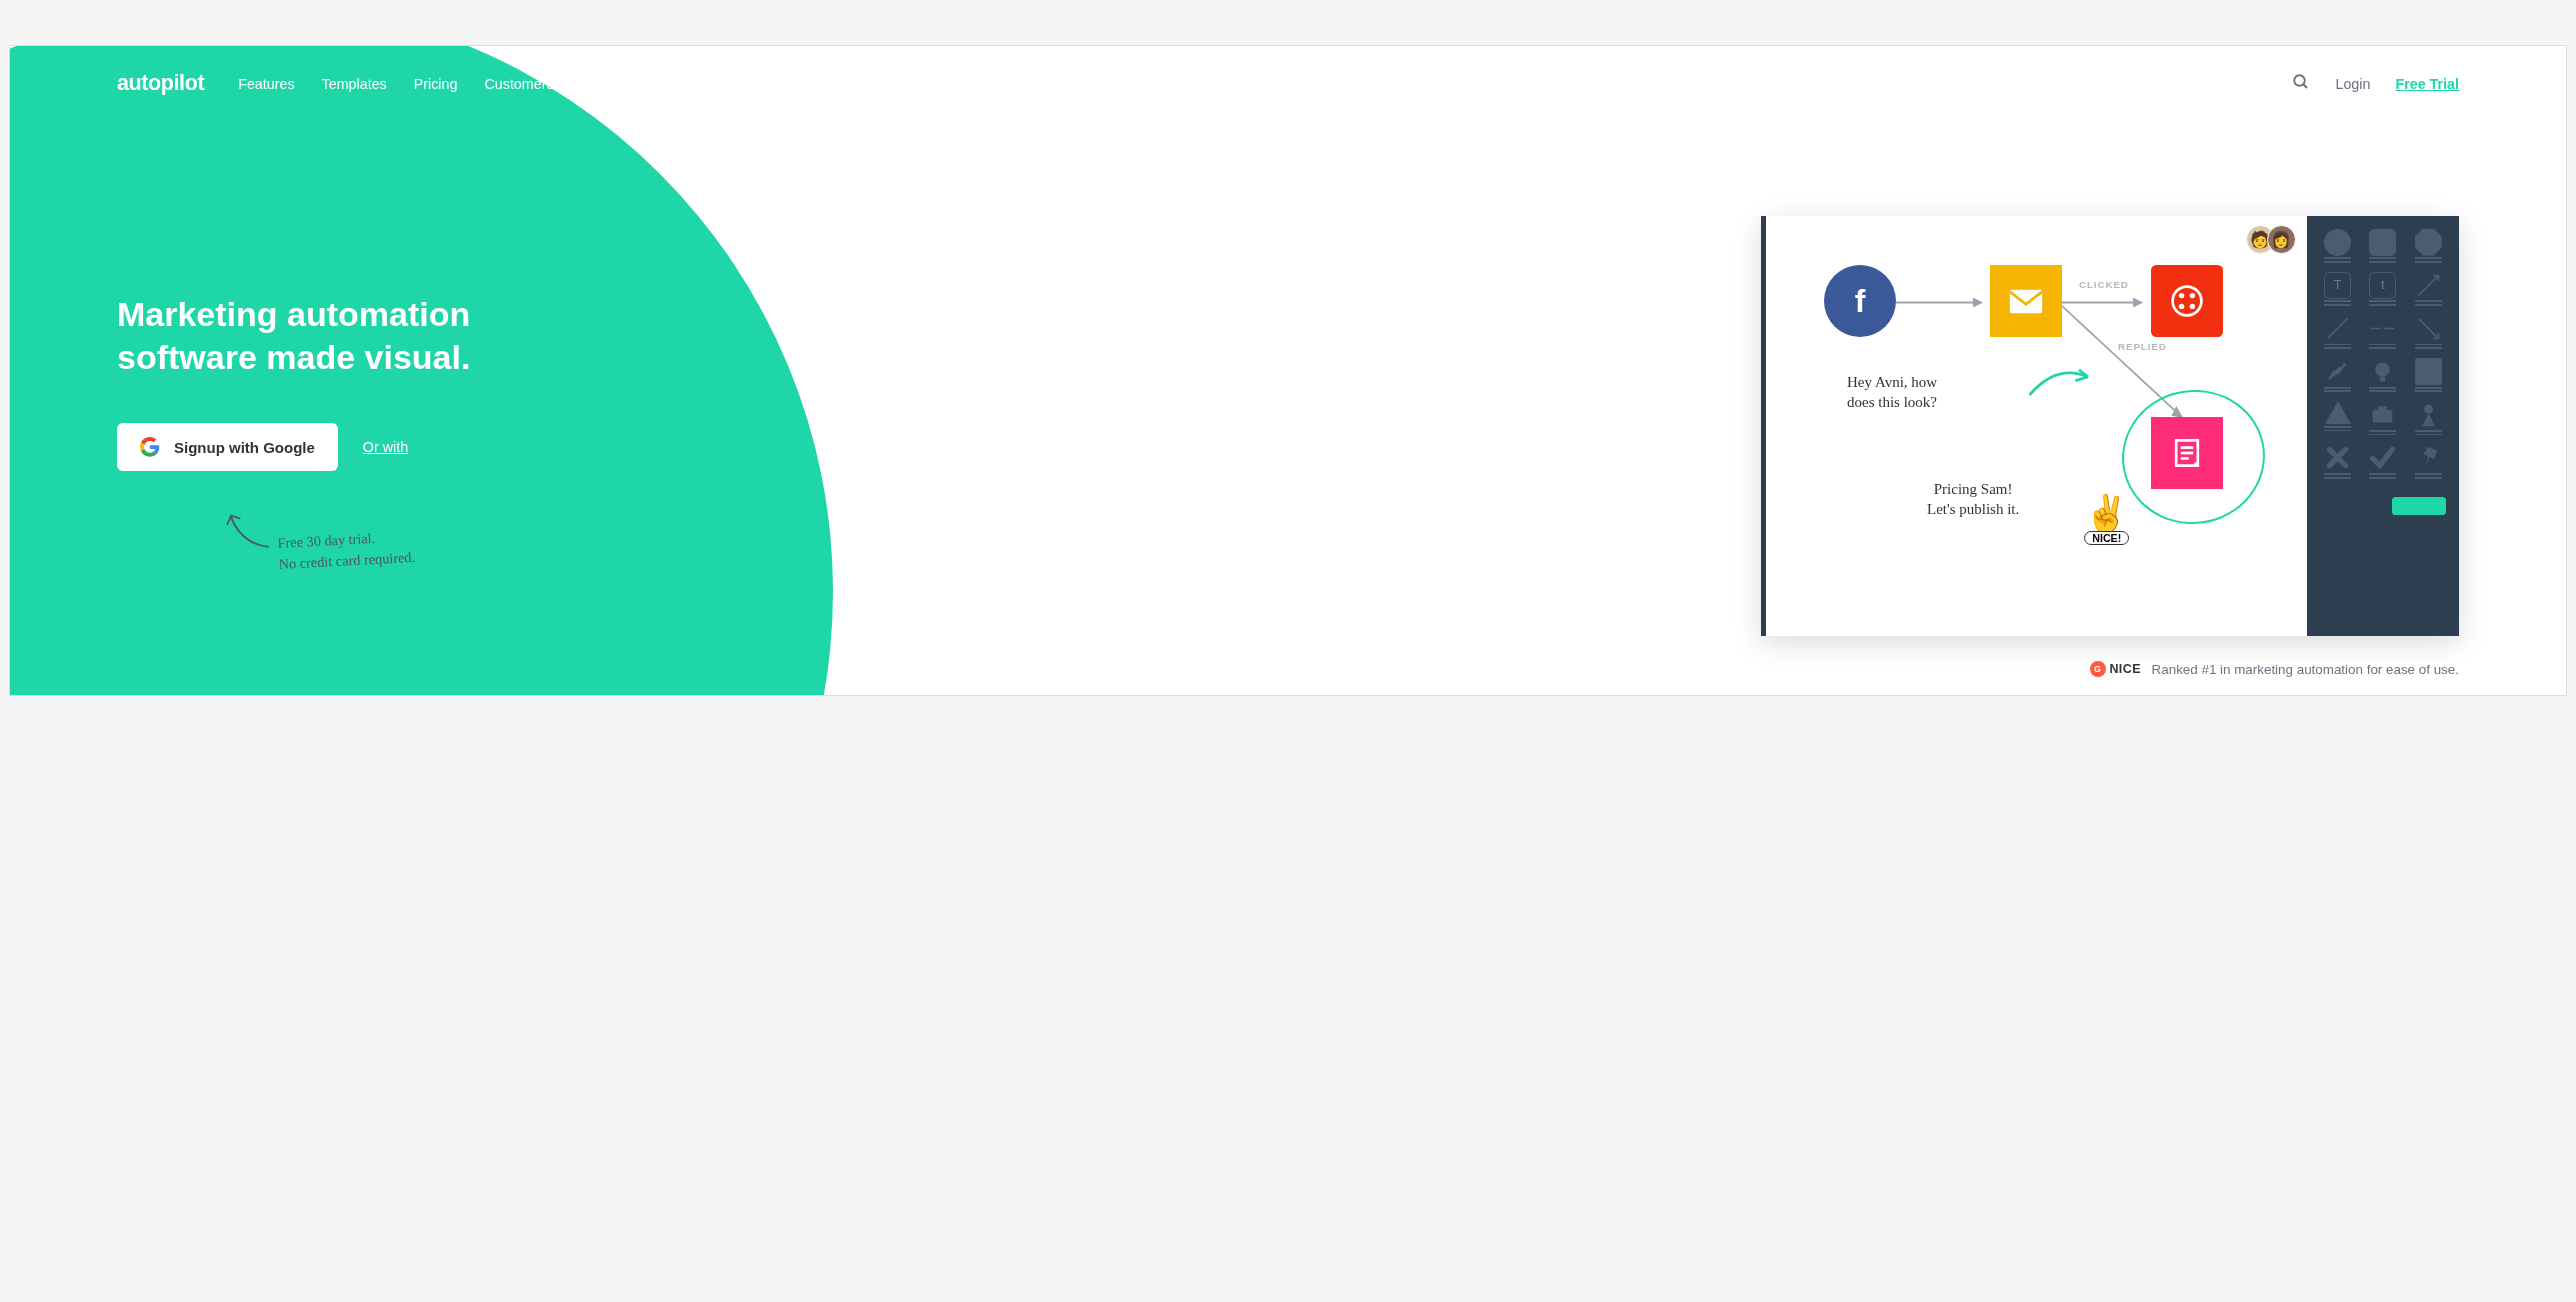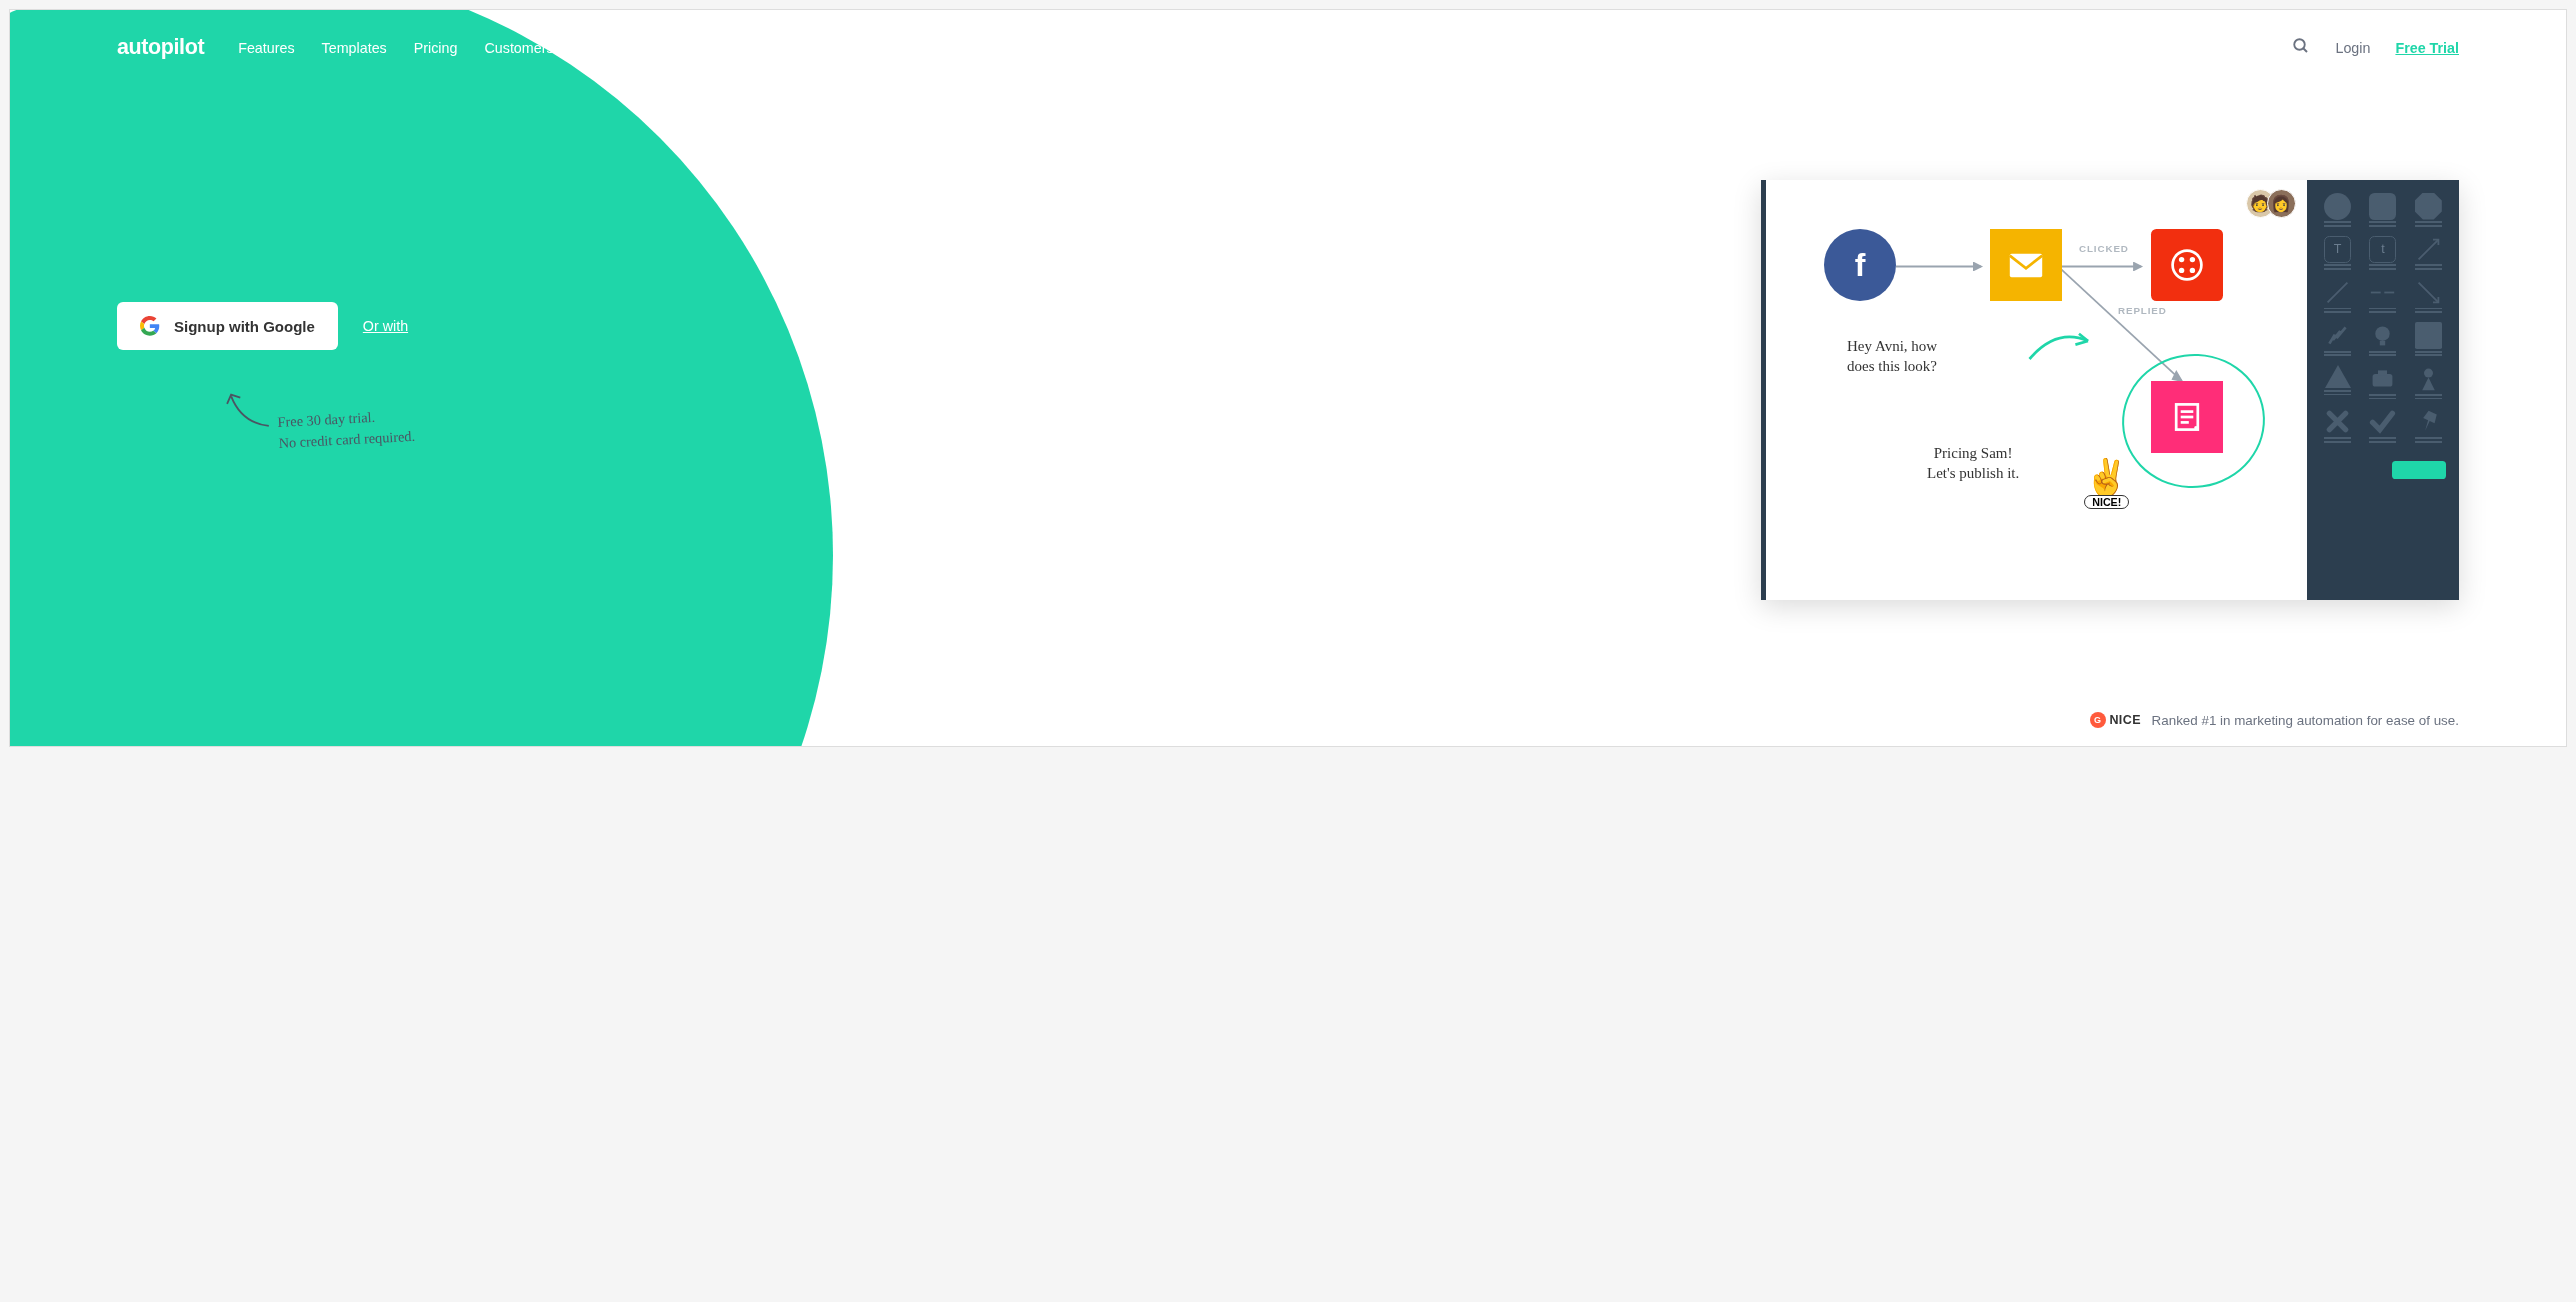--- a/index.html
+++ b/index.html
@@ -4,25 +4,26 @@
 <style>
 * { margin: 0; padding: 0; box-sizing: border-box; }
 html, body { width: 100%; height: 100%; }
 body {
   font-family: -apple-system, BlinkMacSystemFont, "Segoe UI", Helvetica, Arial, sans-serif;
   background: #f5f5f5;
   padding: 9px;
 }
 .frame {
   width: 100%;
-  height: 738px;
+  height: 651px;
   background: #ffffff;
   position: relative;
   overflow: hidden;
   border: 0.9px solid #ddd;
+  margin-top: 36px;
 }
 .green-blob {
   position: absolute;
   left: -358px;
   top: -45px;
   width: 1181px;
   height: 1181px;
   background: #1fd6a9;
   border-radius: 50%;
 }
@@ -220,20 +221,24 @@
             <line x1="20" y1="20" x2="15" y2="15"></line>
           </svg>
       </span>
       <a class="login-link">Login</a>
       <a class="free-trial-link">Free Trial</a>
     </div>
   </header>
 
   <section class="hero">
     <div class="hero-left">
+      <h1 class="headline">
+        <span>Marketing automation</span><br>
+        <span>software made visual.</span>
+      </h1>
       <div class="cta-row">
         <button class="google-btn">
           <svg class="google-logo" viewBox="0 0 48 48">
             <path fill="#EA4335" d="M24 9.5c3.54 0 6.71 1.22 9.21 3.6l6.85-6.85C35.9 2.38 30.47 0 24 0 14.62 0 6.51 5.38 2.56 13.22l7.98 6.19C12.43 13.72 17.74 9.5 24 9.5z"></path>
             <path fill="#4285F4" d="M46.98 24.55c0-1.57-.15-3.09-.38-4.55H24v9.02h12.94c-.58 2.96-2.26 5.48-4.78 7.18l7.73 6c4.51-4.18 7.09-10.36 7.09-17.65z"></path>
             <path fill="#FBBC05" d="M10.53 28.59c-.48-1.45-.76-2.99-.76-4.59s.27-3.14.76-4.59l-7.98-6.19C.92 16.46 0 20.12 0 24c0 3.88.92 7.54 2.56 10.78l7.97-6.19z"></path>
             <path fill="#34A853" d="M24 48c6.48 0 11.93-2.13 15.89-5.81l-7.73-6c-2.15 1.45-4.92 2.3-8.16 2.3-6.26 0-11.57-4.22-13.47-9.91l-7.98 6.19C6.51 42.62 14.62 48 24 48z"></path>
           </svg>
           <span>Signup with Google</span>
         </button>

